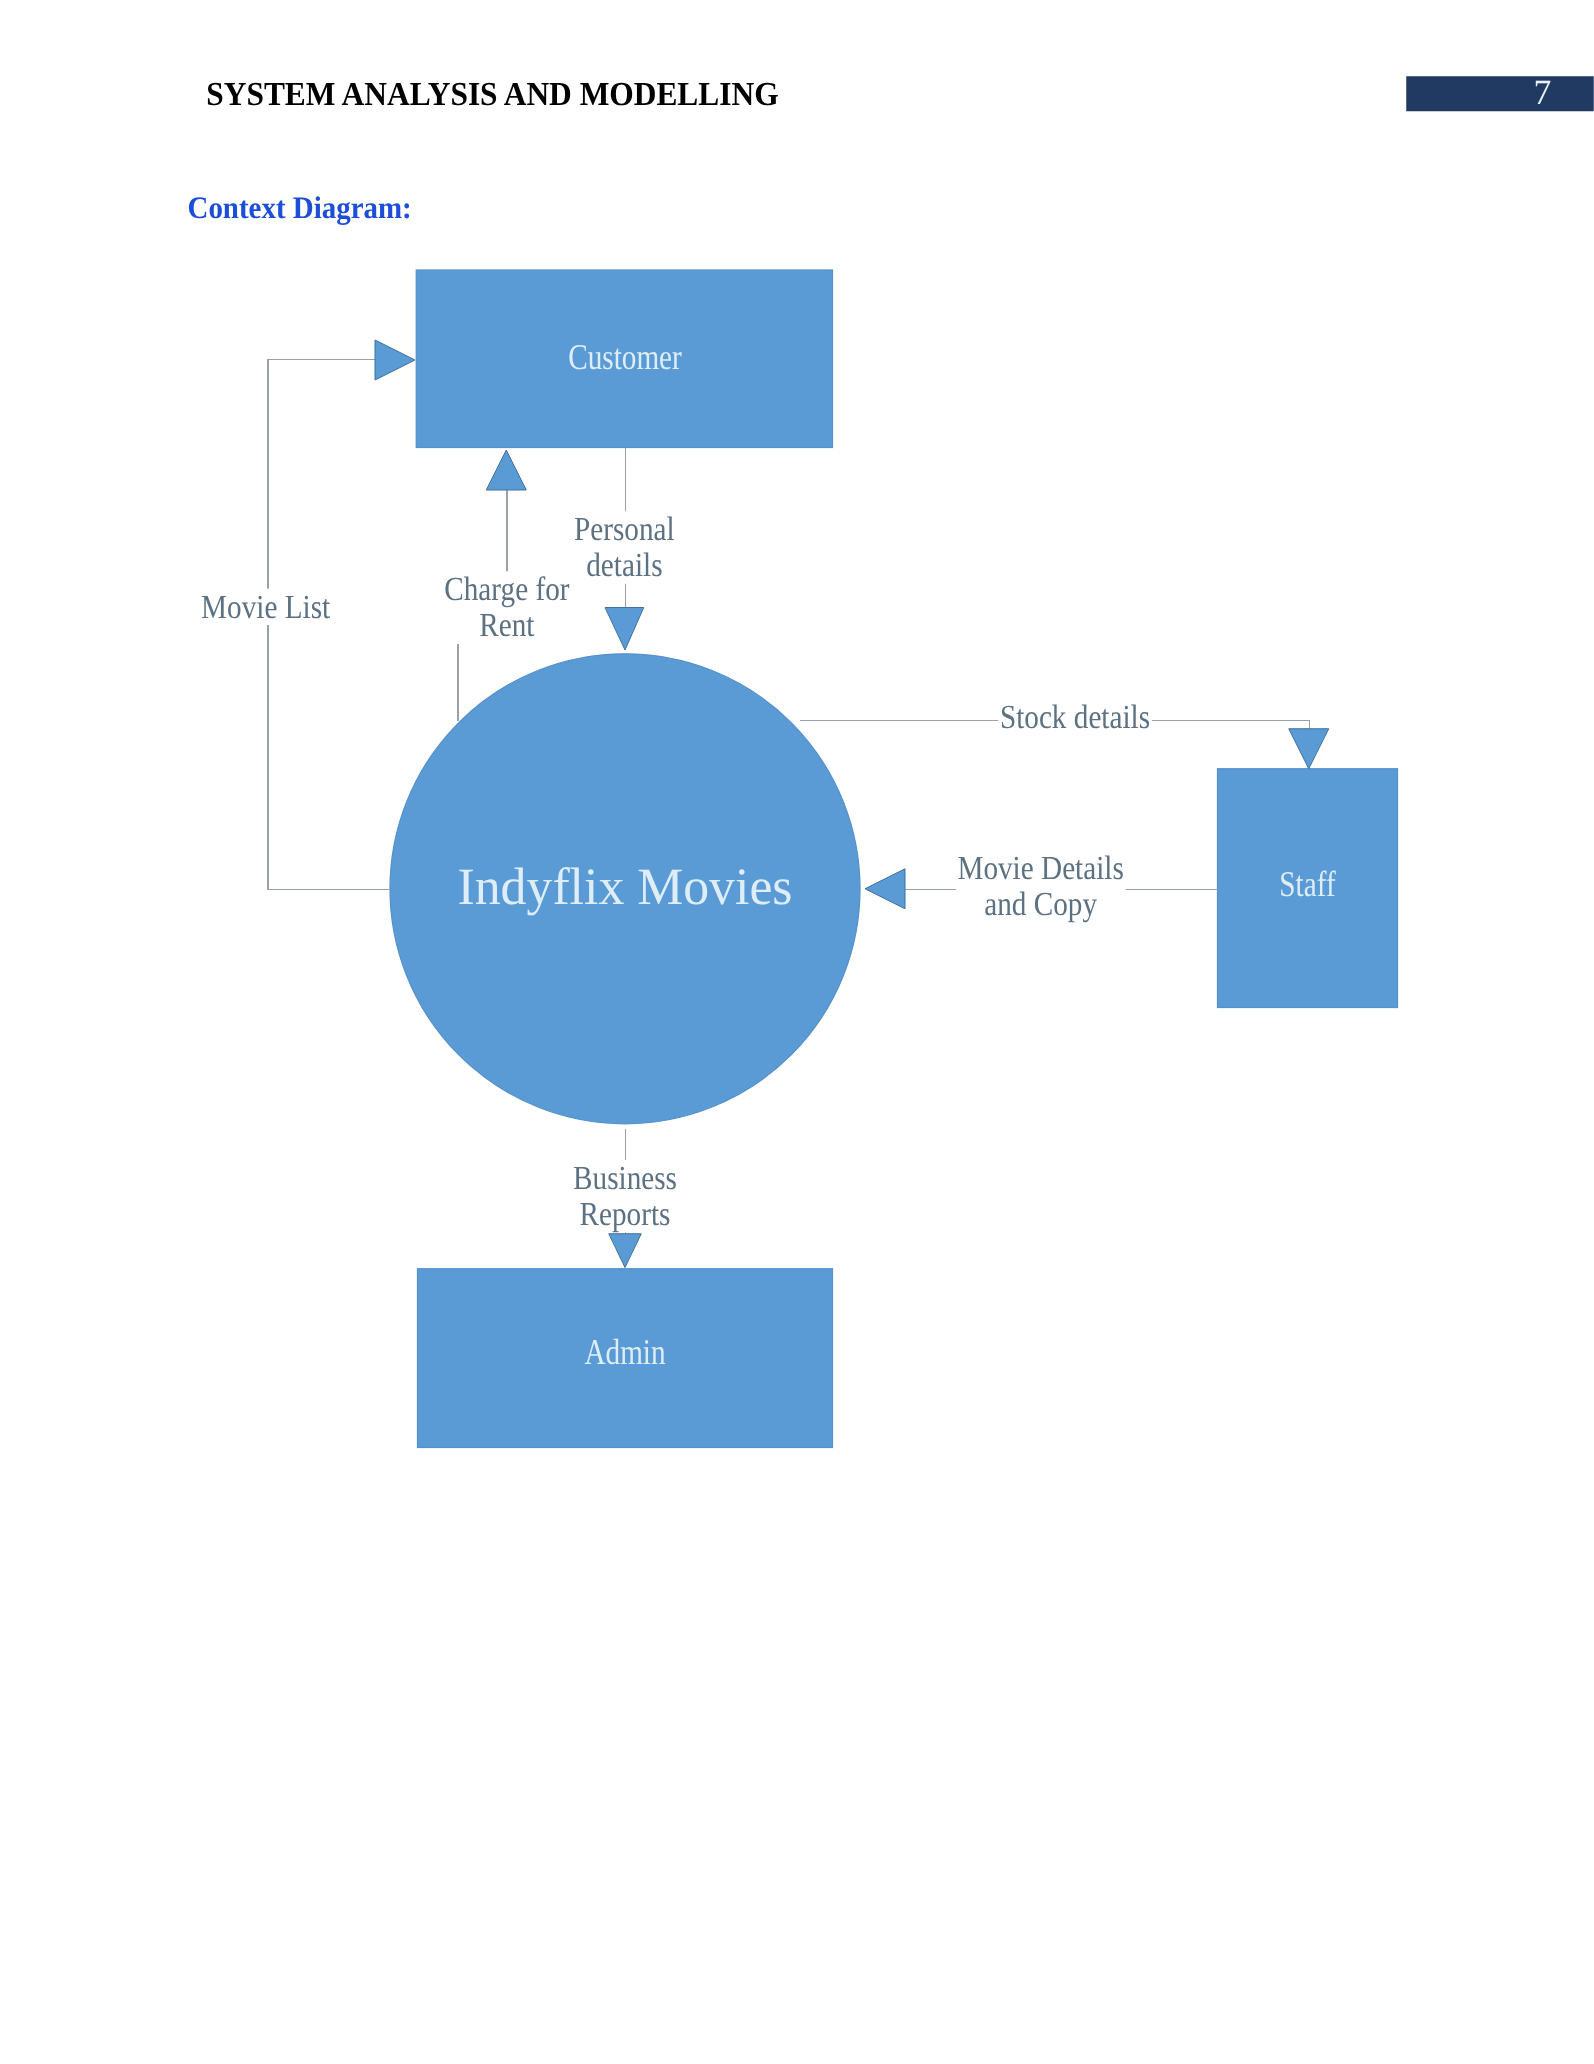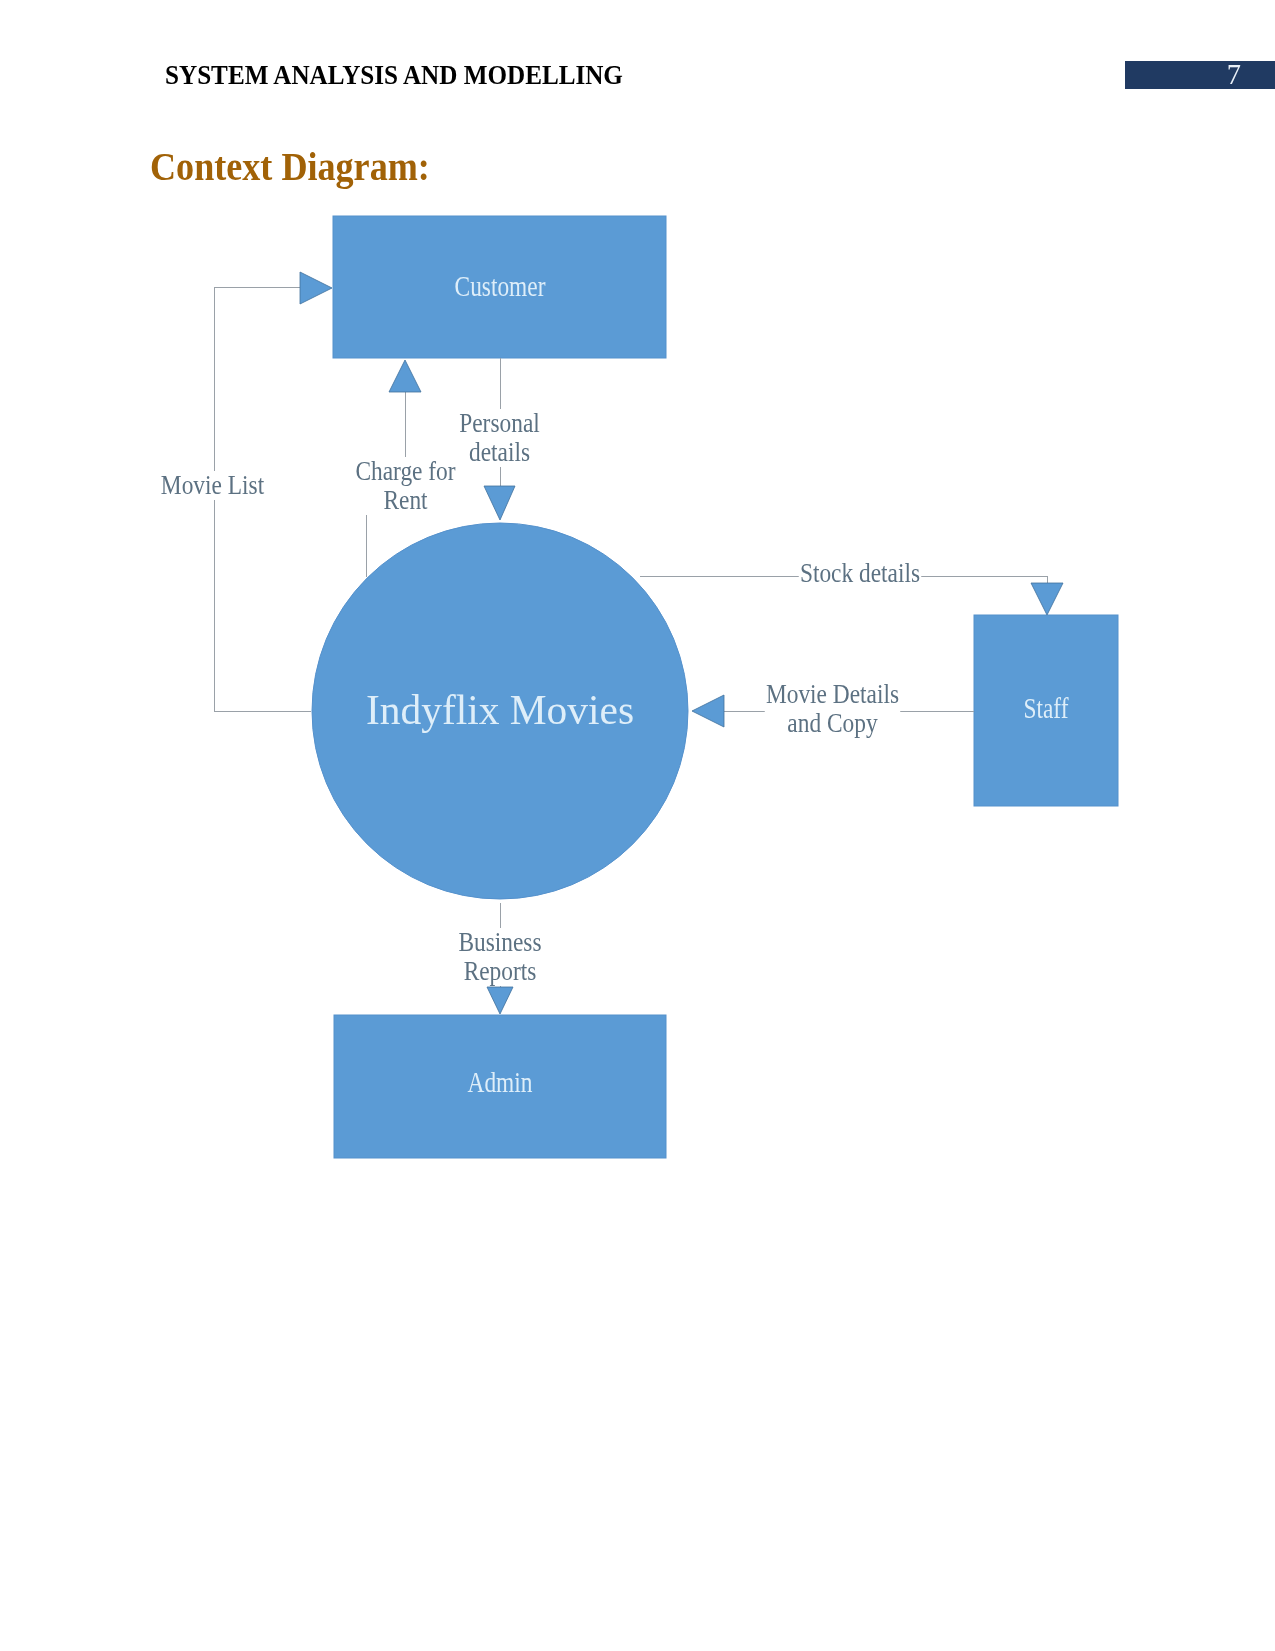--- a/index.html
+++ b/index.html
@@ -29,21 +29,21 @@
     background:#203A62;
   }
   #page-number-text {
     position:absolute; left:1126px; top:61px; width:115px; height:28px;
     line-height:28px; text-align:right;
     font-size:28.5px; color:#E9F0F8;
     transform:translateZ(0);
   }
   #section-title {
     position:absolute; left:150px; top:151px;
-    font-size:39px; font-weight:bold; color:#a16207;
+    font-size:25px; font-weight:bold; color:#1d4ed8;
     line-height:32px; white-space:nowrap;
   }
   #section-title span {
     display:inline-block; transform:scaleX(0.926) translateZ(0); transform-origin:left center;
   }
 
   
   #diagram { position:absolute; left:0; top:0; width:1275px; height:1207px; }
   #diagram-canvas { position:absolute; left:0; top:0; }
 

